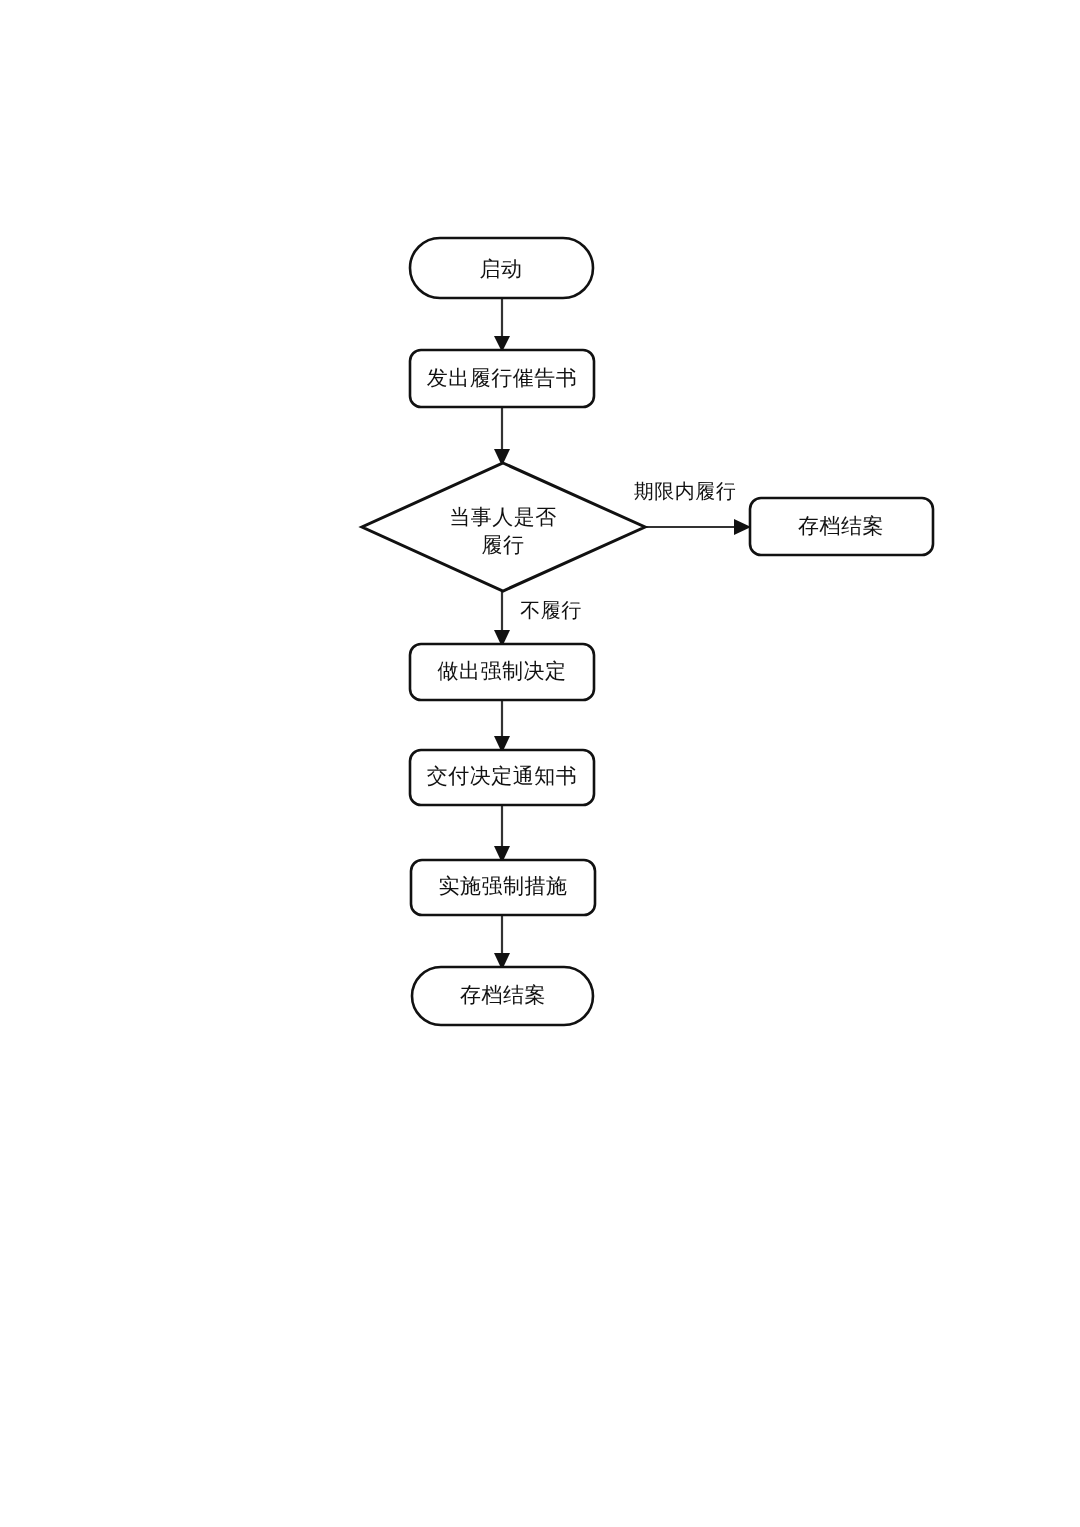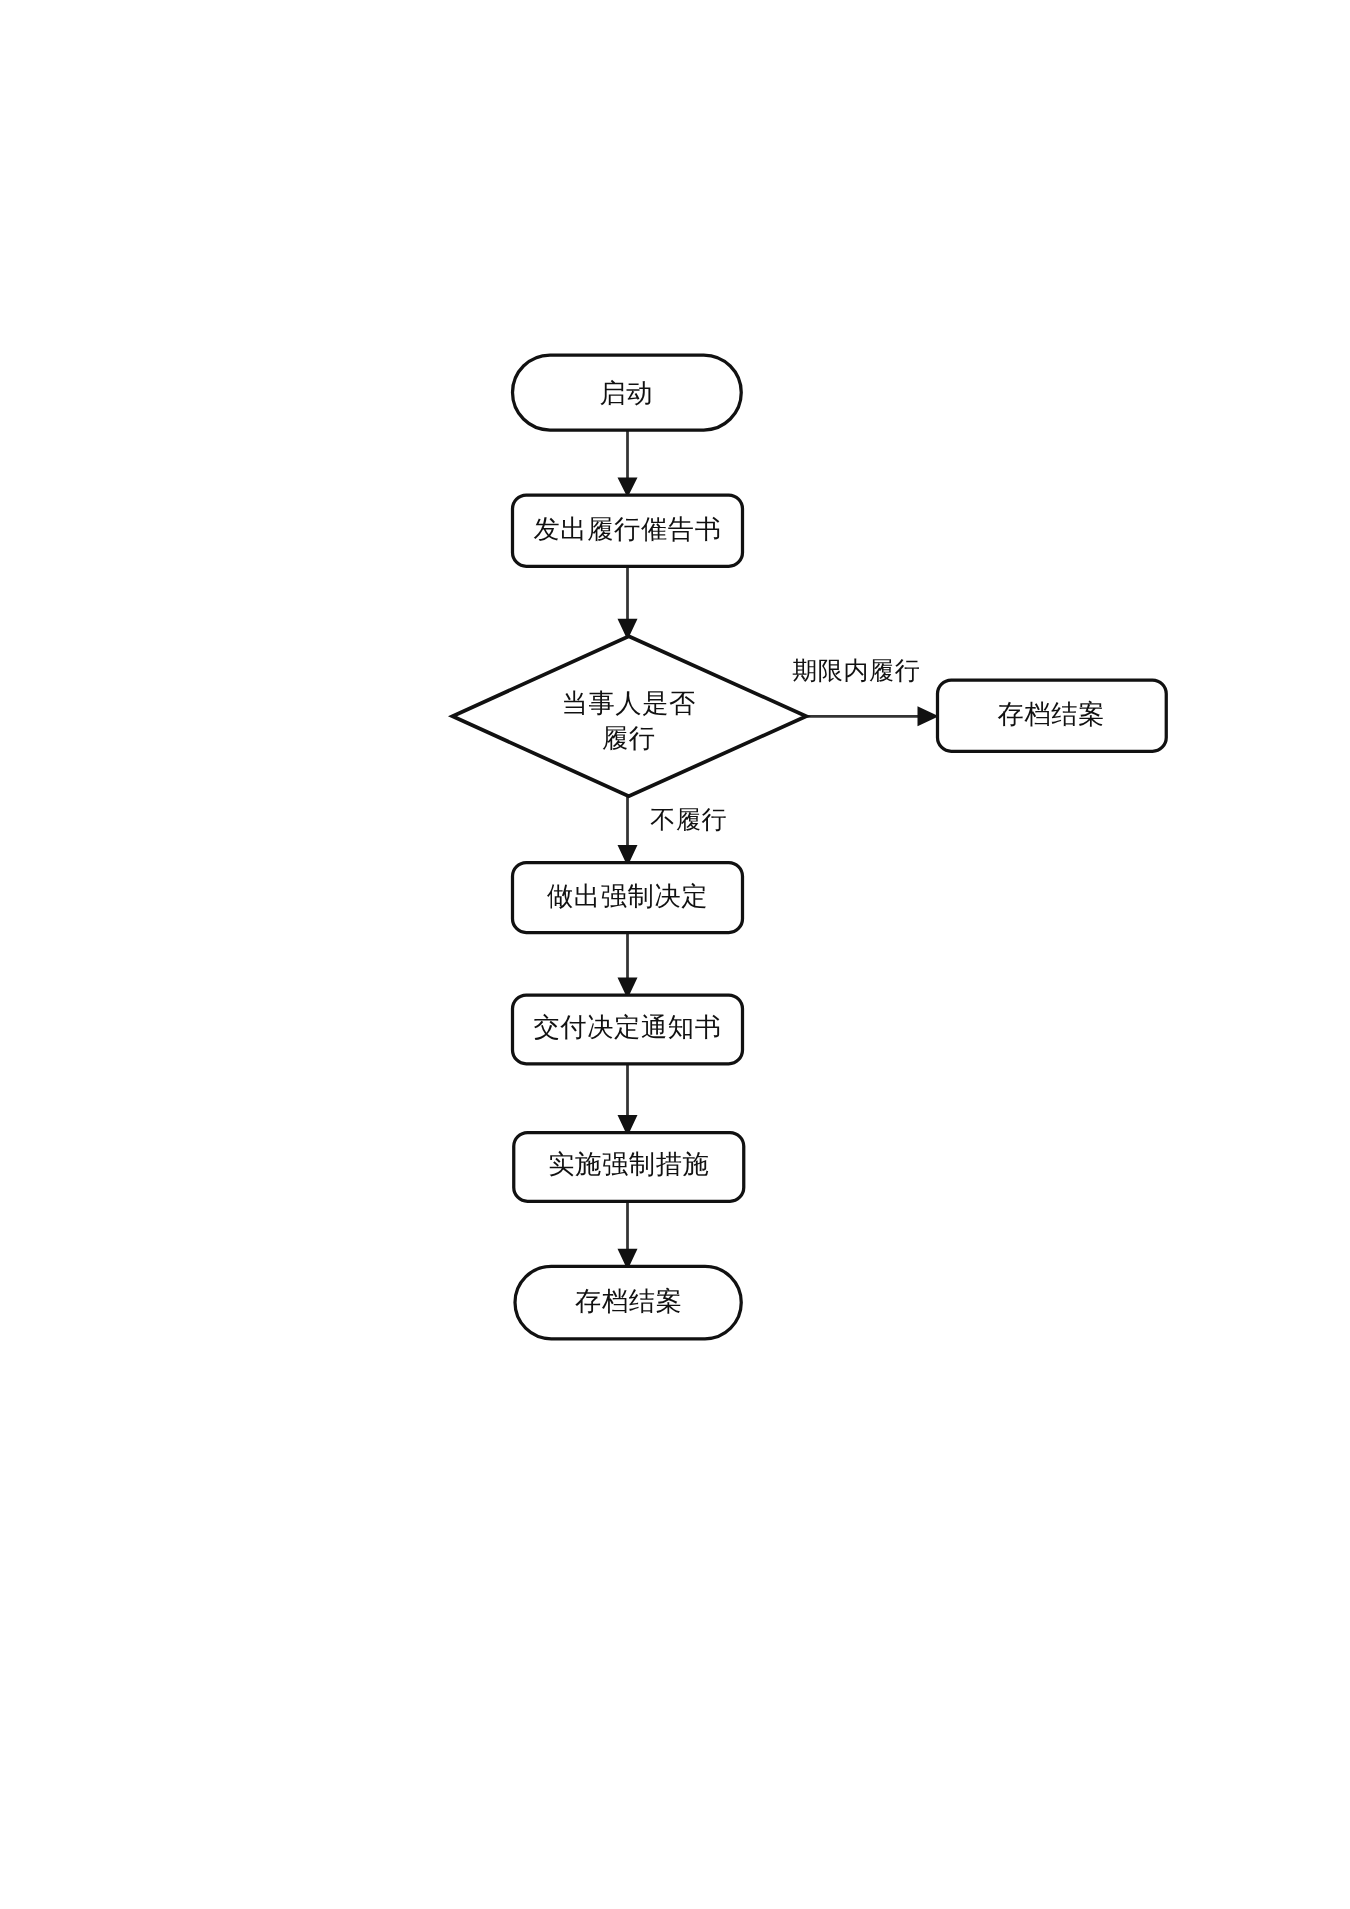--- a/index.html
+++ b/index.html
@@ -10,21 +10,20 @@
   }
   body {
     font-family: "DejaVu Sans", "Liberation Sans", sans-serif;
   }
   #page {
     position: relative;
     width: 1080px;
     height: 1289px;
     background: #ffffff;
     overflow: hidden;
-    margin-top: 46px;
   }
   #flow-svg {
     position: absolute;
     left: 0;
     top: 0;
     width: 1080px;
     height: 1527px;
     display: block;
   }
   .node-shape {

